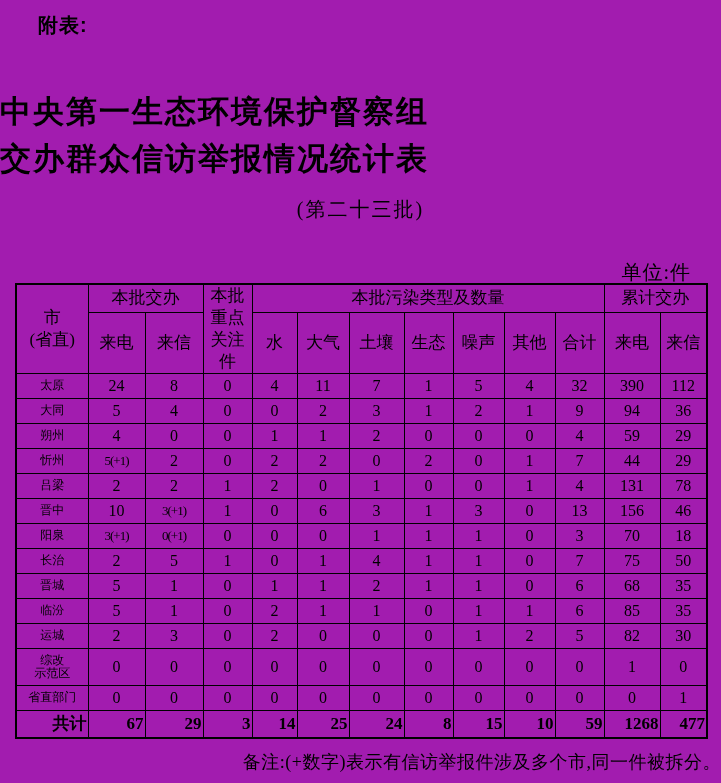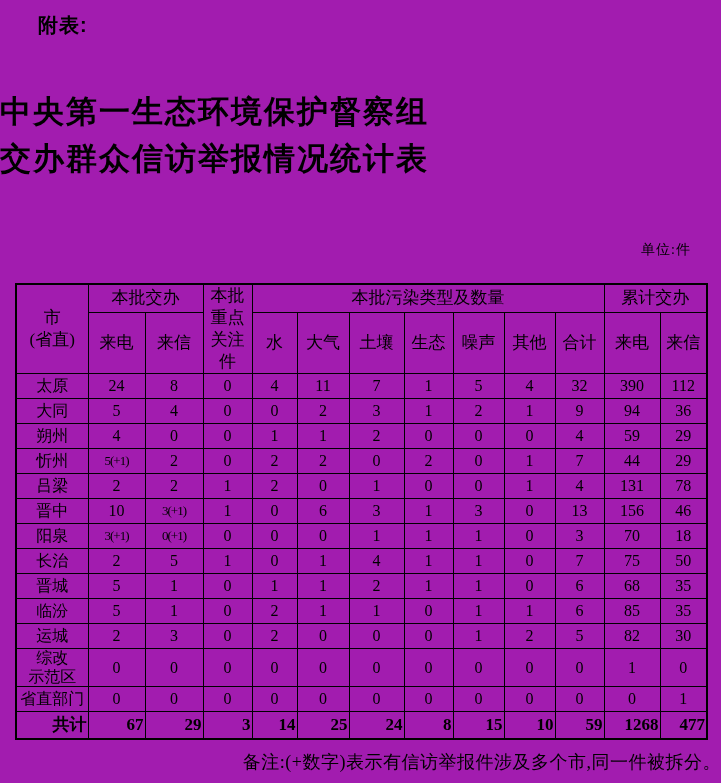--- a/index.html
+++ b/index.html
@@ -43,23 +43,23 @@
     top: 196px;
     left: 0;
     width: 100%;
     text-align: center;
     font-size: 20px;
     letter-spacing: 2px;
   }
 
   .unit-label {
     position: absolute;
-    top: 241px;
+    top: 259px;
     right: 30px;
-    font-size: 14px;
+    font-size: 20px;
     letter-spacing: 1px;
   }
 
   table.stats {
     position: absolute;
     left: 15px;
     top: 283px;
     width: 691px;
     table-layout: fixed;
     border-collapse: collapse;
@@ -72,21 +72,21 @@
     font-weight: normal;
     padding: 0 1px;
     overflow: hidden;
   }
   table.stats thead th { font-size: 17px; line-height: 1.3; }
   tr.hdr-group th { height: 28px; }
   tr.hdr-sub th { height: 61px; }
   .pre { white-space: pre-line; }
 
   table.stats tbody td { font-size: 16px; height: 25px; }
-  table.stats tbody td.region { font-size: 16px; letter-spacing: 0; line-height: 1.15; }
+  table.stats tbody td.region { font-size: 12px; letter-spacing: 0; line-height: 1.15; }
   table.stats tbody tr.tall td { height: 37px; }
   table.stats tbody tr.total td { height: 27px; font-weight: bold; font-size: 17px; text-align: right; }
   table.stats tbody td.tight { font-size: 13px; letter-spacing: -1px; padding: 0; }
 
   .note {
     position: absolute;
     top: 750px;
     left: 0;
     width: 100%;
     text-align: right;
@@ -99,20 +99,21 @@
 
 <div class="page">
 
   <div class="annex-label">附表:</div>
 
   <div class="title-block">
     <div>中央第一生态环境保护督察组</div>
     <div>交办群众信访举报情况统计表</div>
   </div>
 
+  <div class="batch-label">(第二十三批)</div>
 
   <div class="unit-label">单位:件</div>
 
   <table class="stats">
     <colgroup>
       <col style="width:72px">
         <col style="width:57px">
         <col style="width:58px">
       <col style="width:49px">
         <col style="width:45px">

